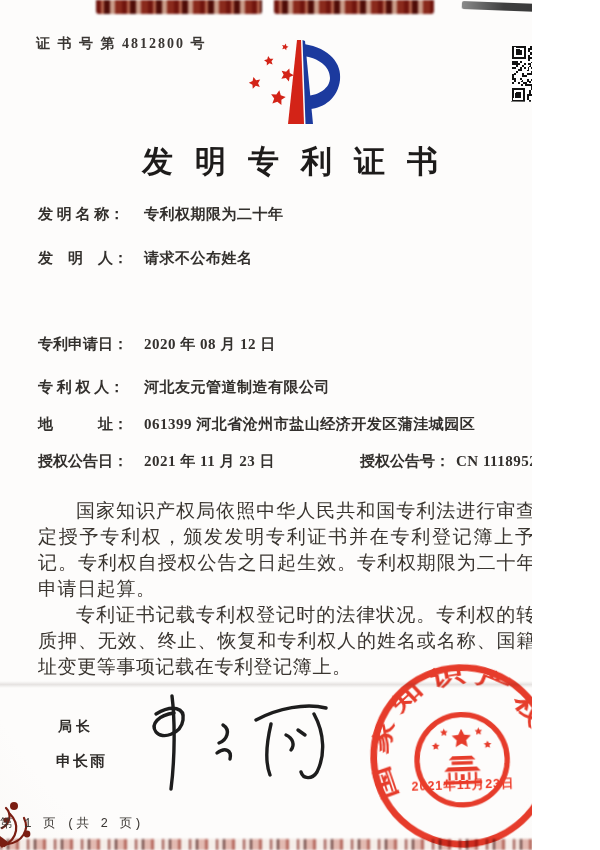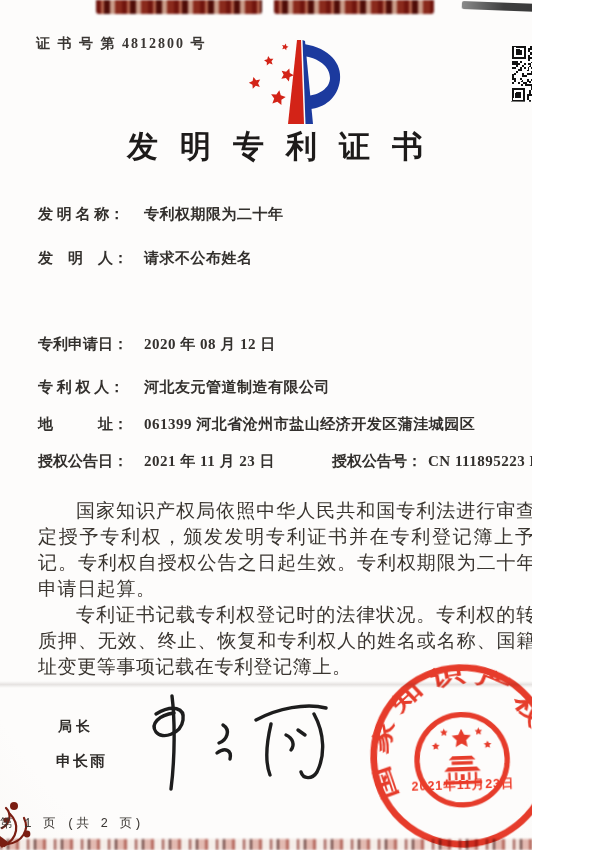--- a/index.html
+++ b/index.html
@@ -30,29 +30,29 @@
     position:absolute;left:0;top:839px;width:600px;height:11px;filter:blur(1.2px);
     background:repeating-linear-gradient(90deg,rgba(122,28,18,.75) 0 2px,rgba(233,205,196,.6) 2px 7px,rgba(60,12,8,.8) 7px 9px,rgba(201,120,104,.5) 9px 16px,rgba(150,40,25,.7) 16px 19px,rgba(240,228,222,.6) 19px 27px);
   }
   .corner-bl{position:absolute;left:0;top:784px;filter:blur(.7px);}
   .corner-br{position:absolute;left:540px;top:686px;filter:blur(.7px);}
   
   .cert-no{position:absolute;left:36px;top:35px;font-size:14px;font-weight:600;letter-spacing:2px;color:#3a3633;}
   .logo{position:absolute;left:238px;top:34px;width:120px;height:96px;}
   .qr{position:absolute;left:511px;top:46px;width:58px;height:56px;transform:rotate(1deg);}
   .title{
-    position:absolute;left:0;top:126px;width:572px;margin:0;text-align:center;
+    position:absolute;left:0;top:126px;width:572px;margin:15px;text-align:center;
     font-size:31px;font-weight:700;letter-spacing:22px;color:#1d1b1a;
   }
   
   .frow{position:absolute;left:38px;font-size:15px;font-weight:700;white-space:nowrap;color:#33302d;}
   .flabel{display:inline-block;width:106px;}
   .fvalue{letter-spacing:.5px;}
   .pair2{position:absolute;left:294px;top:0;white-space:nowrap;}
-  .pair2 .flabel{width:96px;}
+  .pair2 .flabel{width:96px;margin-left:28px;}
   
   .body-text{position:absolute;left:38px;top:498px;width:538px;font-size:19px;line-height:26px;
     letter-spacing:.6px;color:#3a3530;text-align:justify;}
   .body-text p{margin:0;text-indent:2em;}
   
   .sig-title{position:absolute;left:58px;top:718px;font-size:14px;font-weight:700;letter-spacing:4px;}
   .sig-name{position:absolute;left:56px;top:752px;font-size:15px;font-weight:700;letter-spacing:2px;}
   .autograph{position:absolute;left:128px;top:690px;}
   
   .seal{position:absolute;left:366px;top:660px;width:192px;height:192px;transform:rotate(-2deg);

